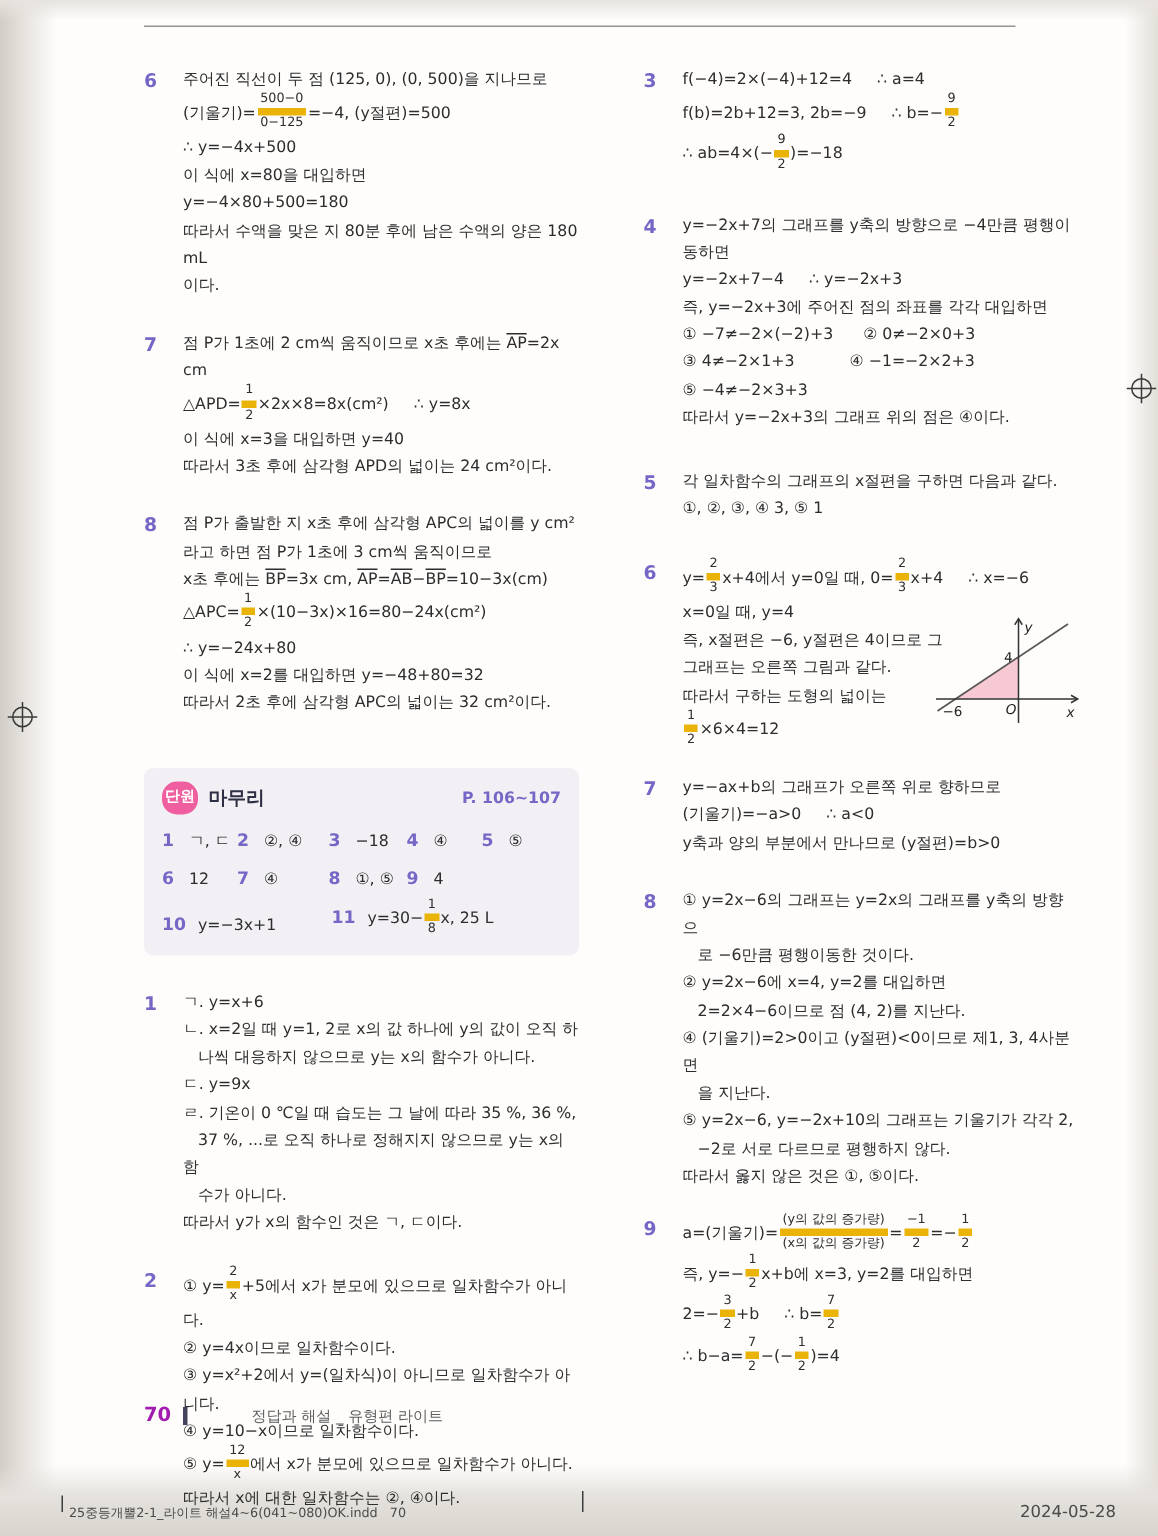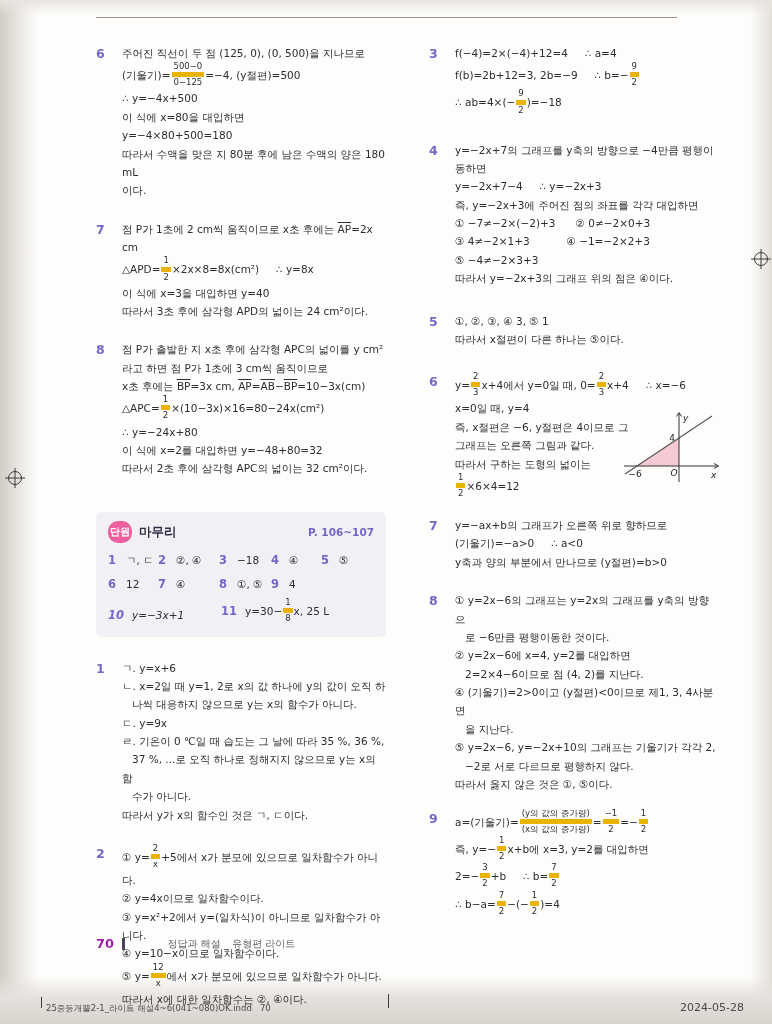--- a/index.html
+++ b/index.html
@@ -38,21 +38,21 @@
   .ansrow{display:flex;margin-top:4px;font-size:10.5px;align-items:flex-end;}
   .ai{display:flex;gap:8px;align-items:baseline;white-space:pre-wrap;}
   .an{color:#7667c6;font-weight:bold;font-size:11.5px;min-width:10px;}
   .r1 span.ai:nth-of-type(1){width:50px;}
   .r1 span.ai:nth-of-type(2){width:61px;}
   .r1 span.ai:nth-of-type(3){width:52px;}
   .r1 span.ai:nth-of-type(4){width:50px;}
   .r2 span.ai:nth-of-type(1){width:50px;}
   .r2 span.ai:nth-of-type(2){width:61px;}
   .r2 span.ai:nth-of-type(3){width:52px;}
-  .r3 span.ai:nth-of-type(1){width:113px;font-style:italic;}
+  .r3 span.ai:nth-of-type(1){width:113px;}
   
   .graph{position:absolute;right:-2px;top:38px;width:100px;height:80px;}
   .graph text{font-size:9px;fill:#222;}
   .graph .it{font-style:italic;}
   
   .page-footer{position:absolute;left:96px;top:936px;display:flex;align-items:center;gap:8px;z-index:1;}
   .pfno{font-size:13px;font-weight:bold;color:#a21caf;}
   .pfbar{width:2.5px;height:12px;background:#44445e;}
   .pftitle{font-size:10px;color:#5d5d5d;margin-left:35px;}
   
@@ -214,22 +214,22 @@
           <div class="line">③ 4≠−2×1+3           ④ −1=−2×2+3</div>
           <div class="line">⑤ −4≠−2×3+3</div>
           <div class="line">따라서 y=−2x+3의 그래프 위의 점은 ④이다.</div>
         </div>
     </section>
 
     <section class="problem g24">
       <div class="pnum">5</div>
       <div class="pbody">
 
+      <div class="line">각 일차함수의 그래프의 x절편을 구하면 다음과 같다.</div>
           <div class="line">①, ②, ③, ④ 3, ⑤ 1</div>
-          <div class="line">따라서 x절편이 다른 하나는 ⑤이다.</div>
         </div>
     </section>
 
     <section class="problem g16">
       <div class="pnum">6</div>
       <div class="pbody">
 
         <svg class="graph" viewBox="0 0 100 80">
           <polygon points="16,56 58,56 58,28" fill="#f7c9d2"></polygon>
           <line x1="4" y1="64" x2="91" y2="6" stroke="#555" stroke-width="1.1"></line>

